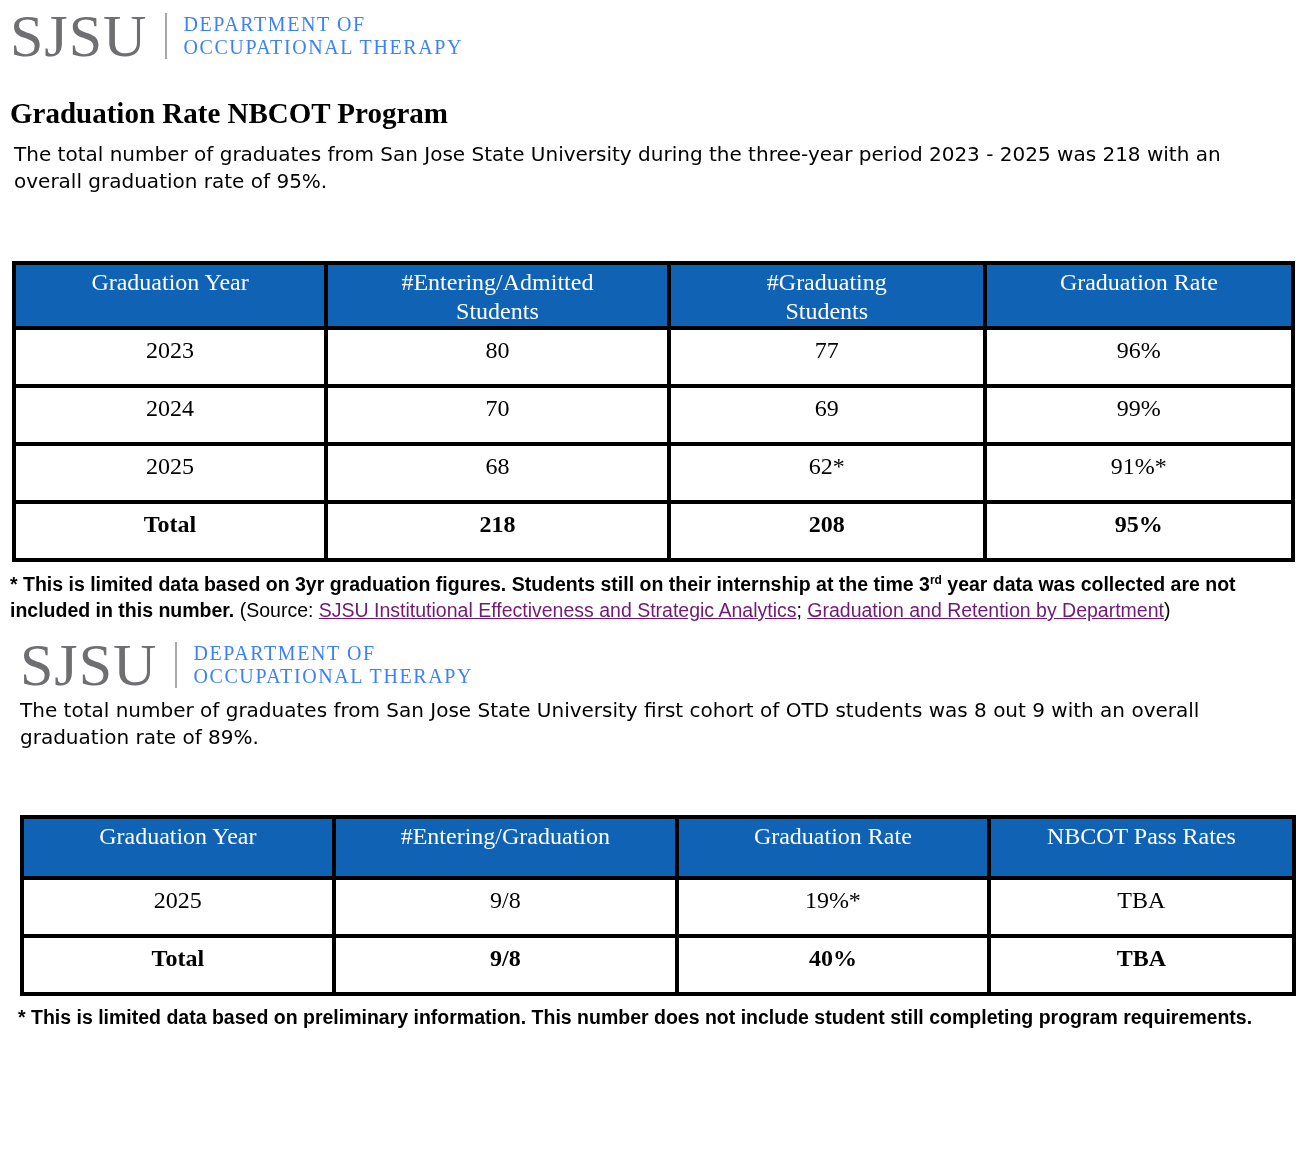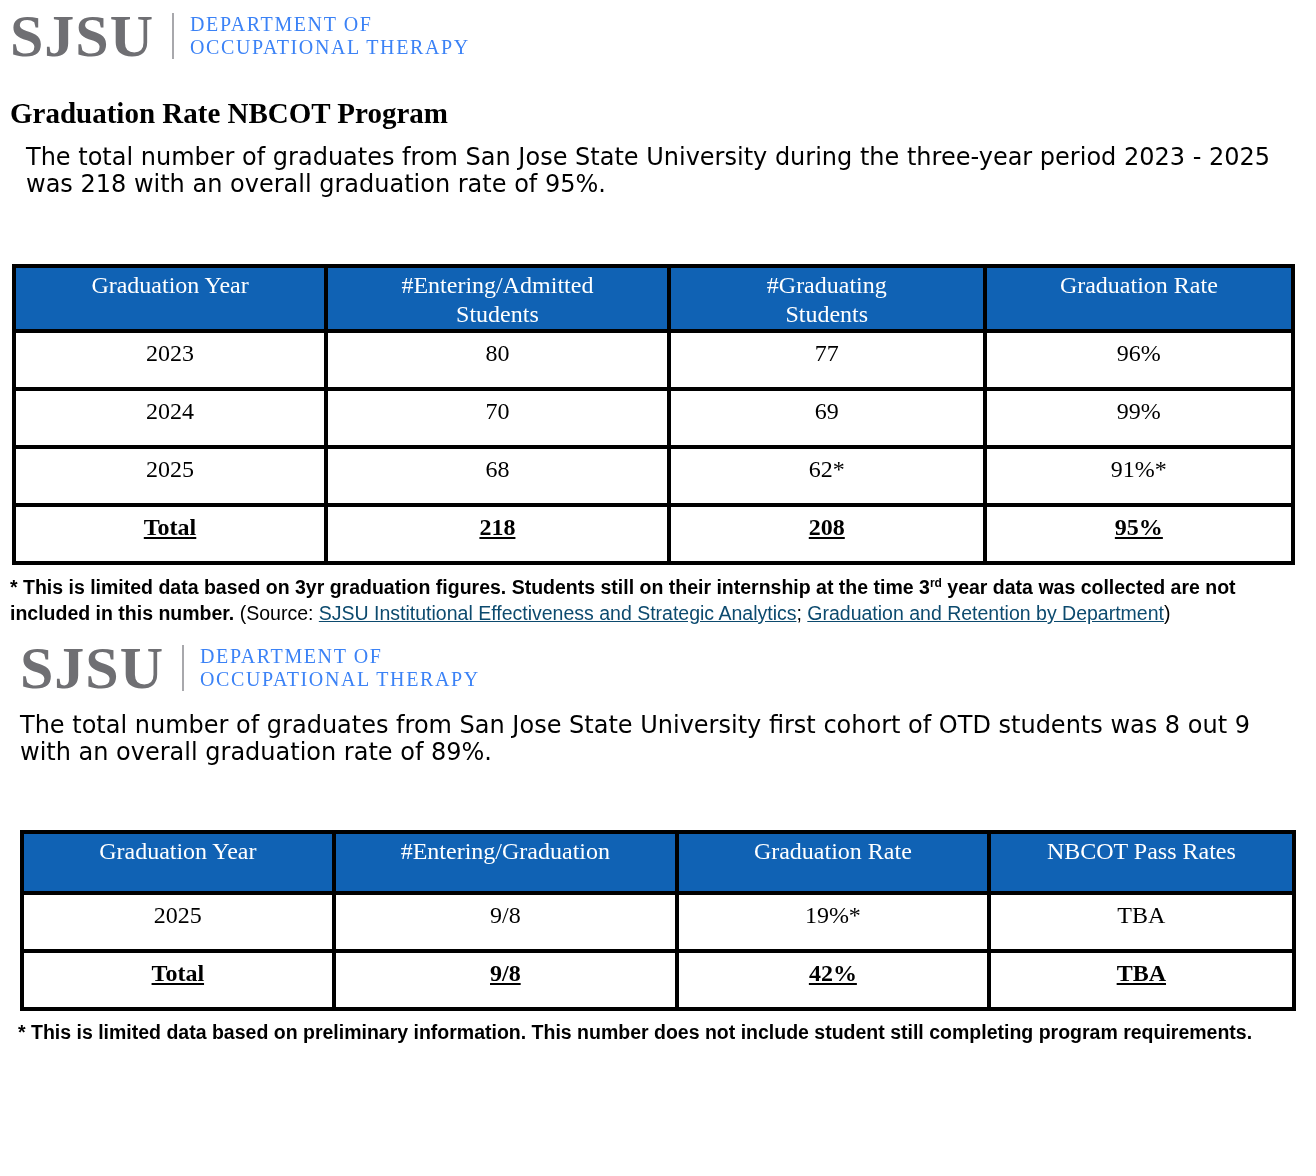--- a/index.html
+++ b/index.html
@@ -13,21 +13,21 @@
 
   
   .logo {
     display: flex;
     align-items: center;
     height: 56px;
     margin-bottom: 34px;
   }
   .logo .acronym {
     font-family: "Liberation Serif", serif;
-    font-weight: bold;
+    font-weight: normal;
     font-size: 60px;
     line-height: 56px;
     color: #6f6f73;
     letter-spacing: 1px;
   }
   .logo .bar {
     width: 2px;
     height: 46px;
     background: #a8a8ac;
     margin: 0 16px 0 18px;
@@ -45,23 +45,23 @@
   h1 {
     font-family: "Liberation Serif", serif;
     font-weight: bold;
     font-size: 29px;
     line-height: 30px;
     margin: 0 0 13px 0;
     color: #000;
   }
   .h2 { margin-top: 34px; margin-left: 10px; margin-bottom: 14px; }
   p.intro {
-    font-size: 24px;
+    font-size: 20px;
     line-height: 27px;
-    margin: 16px;
+    margin: 4px;
     max-width: 1252px;
   }
   .intro2 { margin-left: 10px !important; }
 
   
   table {
     border-collapse: collapse;
     table-layout: fixed;
     font-family: "Liberation Serif", serif;
     font-size: 24px;
@@ -81,38 +81,38 @@
     padding: 3px 6px 0 6px;
     line-height: 29px;
   }
   th .hl { display: block; }
   td {
     height: 58px;
     padding: 5px 8px 0 8px;
     line-height: 30px;
     background: #ffffff;
   }
-  tr.total td { font-weight: bold; text-decoration: underline; }
+  tr.total td { font-weight: bold; }
 
   
   .footnote {
     font-family: "Liberation Sans", sans-serif;
     font-size: 19.5px;
     line-height: 26px;
     margin: 9px 0 0 0;
     max-width: 1280px;
   }
   .footnote b, .footnote strong { font-weight: bold; }
   .footnote sup {
     font-size: 12px;
     vertical-align: super;
     line-height: 0;
   }
   .footnote a {
-    color: #0c4a6e;
+    color: #701a75;
     text-decoration: underline;
     cursor: pointer;
   }
   .footnote2 { margin: 8px 0 0 8px; font-weight: bold; max-width: 1270px; }
 </style>
 </head>
 <body>
 
 <div class="page">
 
@@ -222,21 +222,21 @@
     <tbody>
       <tr>
         <td>2025</td>
         <td>9/8</td>
         <td>19%*</td>
         <td>TBA</td>
       </tr>
       <tr class="total">
         <td>Total</td>
         <td>9/8</td>
-        <td>42%</td>
+        <td>40%</td>
         <td>TBA</td>
       </tr>
     </tbody>
   </table>
 
   <p class="footnote footnote2">* This is limited data based on preliminary information. This number does not include student still completing program requirements.</p>
 
 </div>
 
 </body></html>

